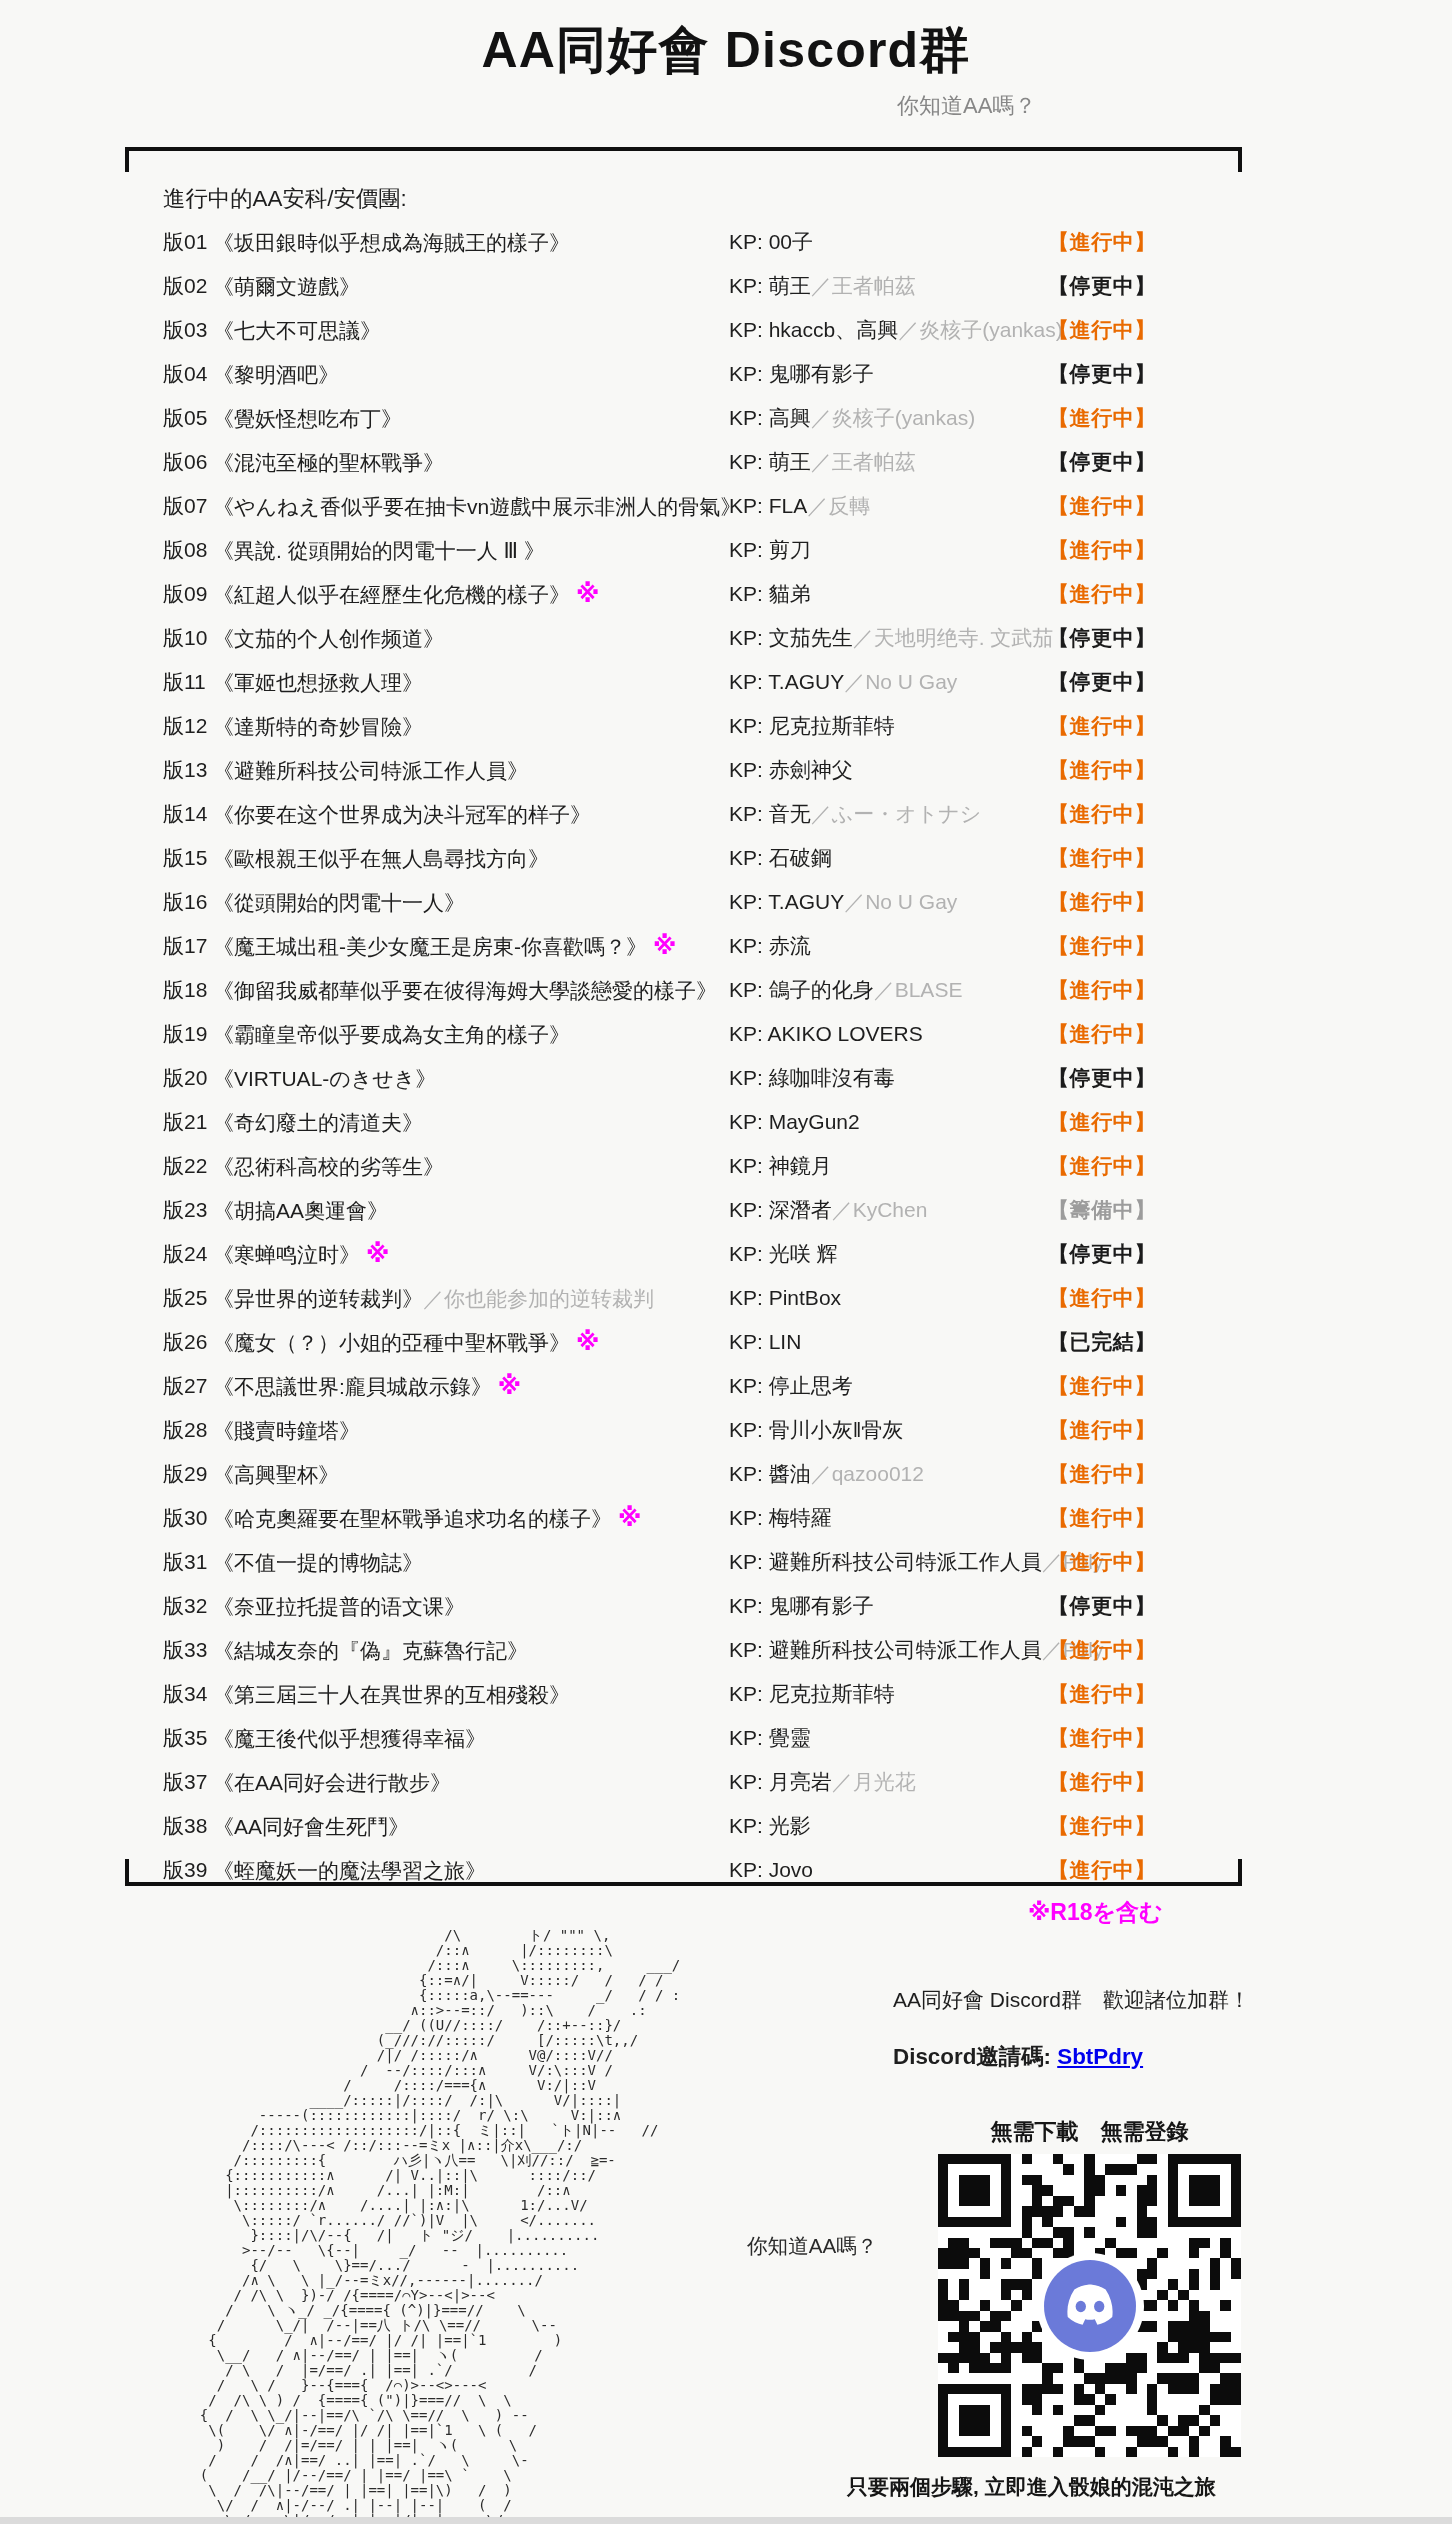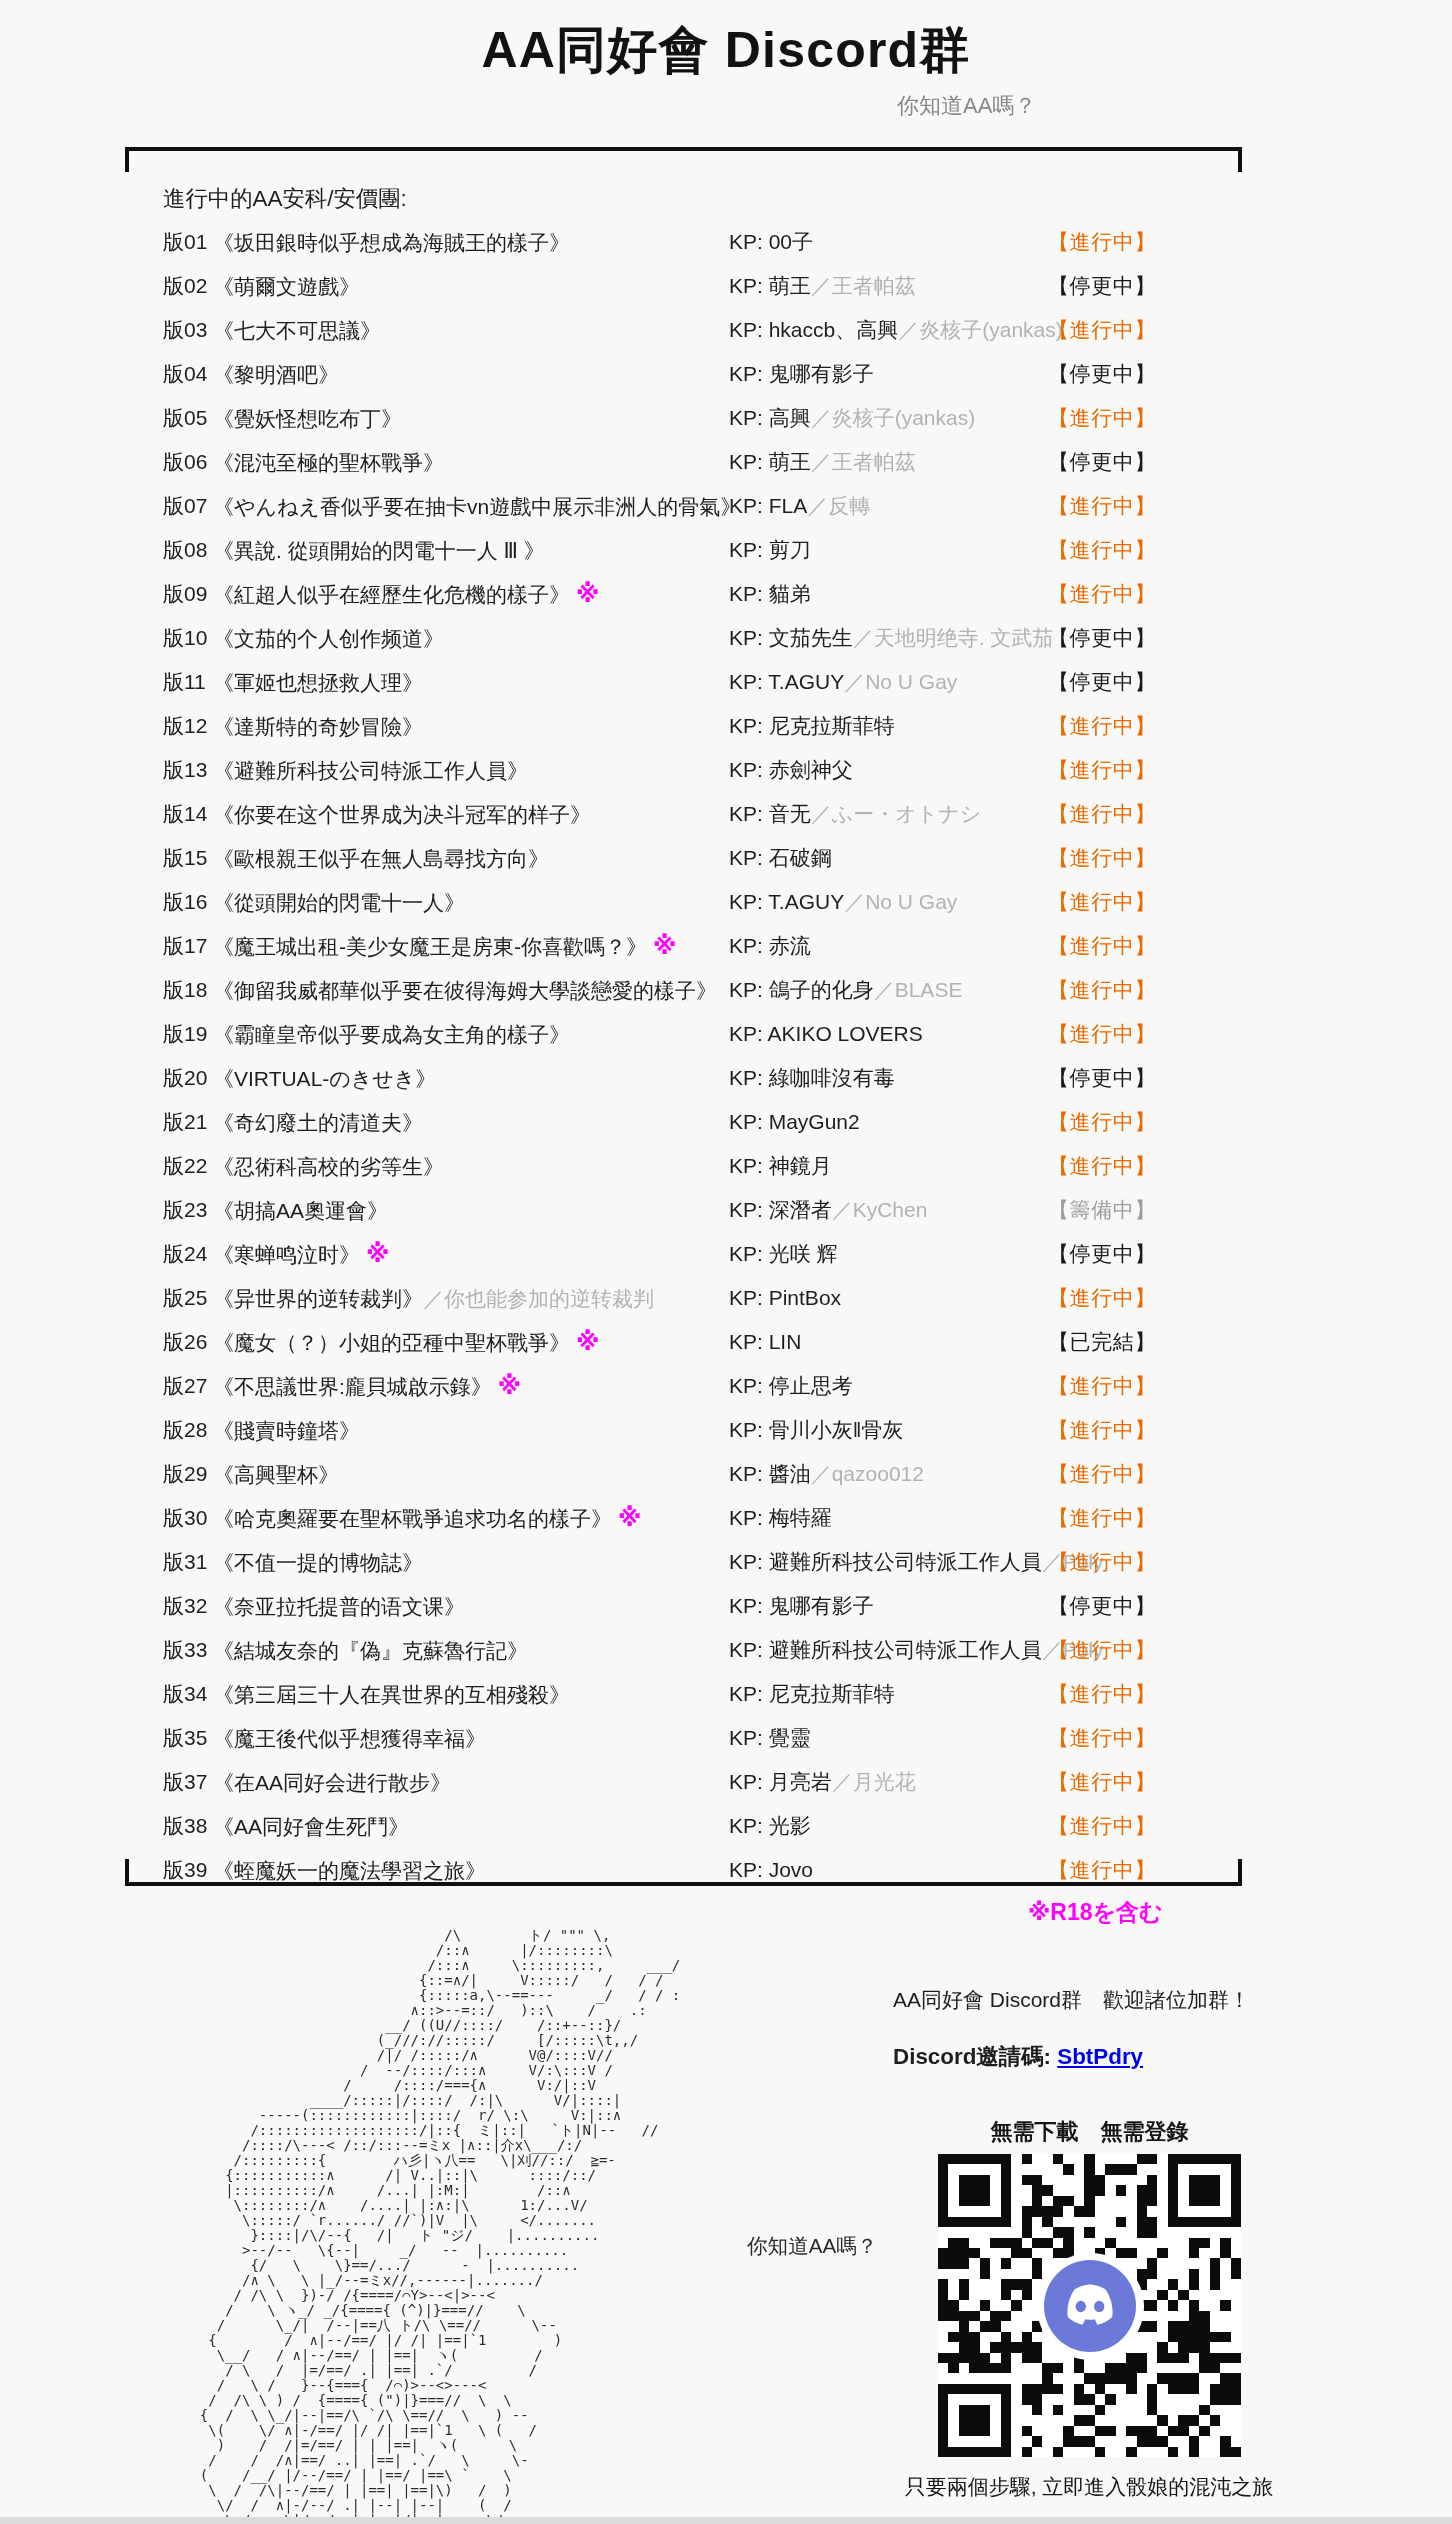--- a/index.html
+++ b/index.html
@@ -22,21 +22,21 @@
   .frame-bottom{
     position:absolute;left:125px;top:1859px;width:1117px;height:27px;box-sizing:border-box;
     border-bottom:4.2px solid #101010;border-left:4.2px solid #101010;border-right:4.2px solid #101010;
   }
   .thread-list{position:absolute;left:163px;top:176px;width:993px;}
   .header-row{height:44px;display:flex;align-items:center;font-size:22.4px;color:#1e1e1e;}
   .row{display:flex;align-items:center;height:44px;font-size:21px;color:#1e1e1e;white-space:nowrap;}
   .col-no{width:50px;flex:none;}
   .col-title{width:516px;flex:none;overflow:visible;}
   .col-kp{flex:1;min-width:0;}
-  .col-badge{margin-left:auto;flex:none;letter-spacing:0.6px;}
+  .col-badge{margin-left:auto;flex:none;letter-spacing:0.6px;font-weight:bold;}
   .t-gray,.kp-gray{color:var(--gray_text,#b2b2b2);}
   .t-mark{color:var(--magenta,#ff00ff);font-weight:700;font-size:24px;margin-left:6px;}
   .badge-active{color:var(--orange,#e96a00);}
   .badge-paused{color:#1b1b1b;}
   .badge-preparing{color:var(--gray_badge,#9c9c9c);}
   .badge-finished{color:#1b1b1b;}
   .r18-note{
     position:absolute;left:1028px;top:1897px;font-size:23px;font-weight:700;
     color:var(--magenta,#ff00ff);
   }
@@ -50,22 +50,22 @@
   .qr-header{position:absolute;left:932px;top:2117px;width:315px;text-align:center;
     font-size:22px;font-weight:700;color:#161616;}
   .know-aa{position:absolute;left:747px;top:2232px;font-size:20.6px;color:#2a2a2a;}
   .qr-box{position:absolute;left:938px;top:2154px;width:303px;height:303px;background:#ffffff;}
   .qr-box svg.qr-modules{position:absolute;inset:0;width:100%;height:100%;fill:#0c0c0c;}
   .logo-ring{
     position:absolute;left:50%;top:50%;width:107px;height:107px;margin:-53px 0 0 -53px;
     background:#ffffff;border-radius:50%;display:flex;align-items:center;justify-content:center;
   }
   .discord-icon{width:92px;height:92px;display:block;}
-  .qr-caption{position:absolute;left:847px;top:2473px;width:484px;text-align:center;
-    font-size:21px;font-weight:400;color:#161616;}
+  .qr-caption{position:absolute;left:847px;top:2473px;width:484px;text-align:left;
+    font-size:21px;font-weight:700;color:#161616;}
   .bottom-strip{position:absolute;left:0;bottom:0;width:100%;height:7.9px;background:#dbdbdb;}
 </style>
 </head>
 <body style="--orange: #e96a00; --magenta: #ff00ff; --gray_badge: #9c9c9c; --gray_text: #b2b2b2; --link_blue: #0000ee; --discord_blurple: #6b7ad9; --text: #1f1f1f;">
 
 <h1 class="page-title">AA同好會 Discord群</h1>
 <div class="page-subtitle">你知道AA嗎？</div>
 
 <div class="frame-top"></div>
 

